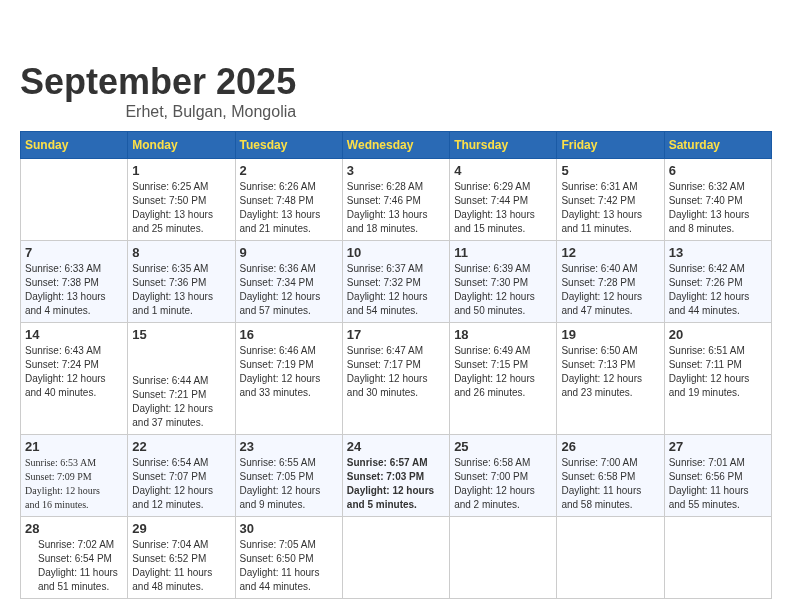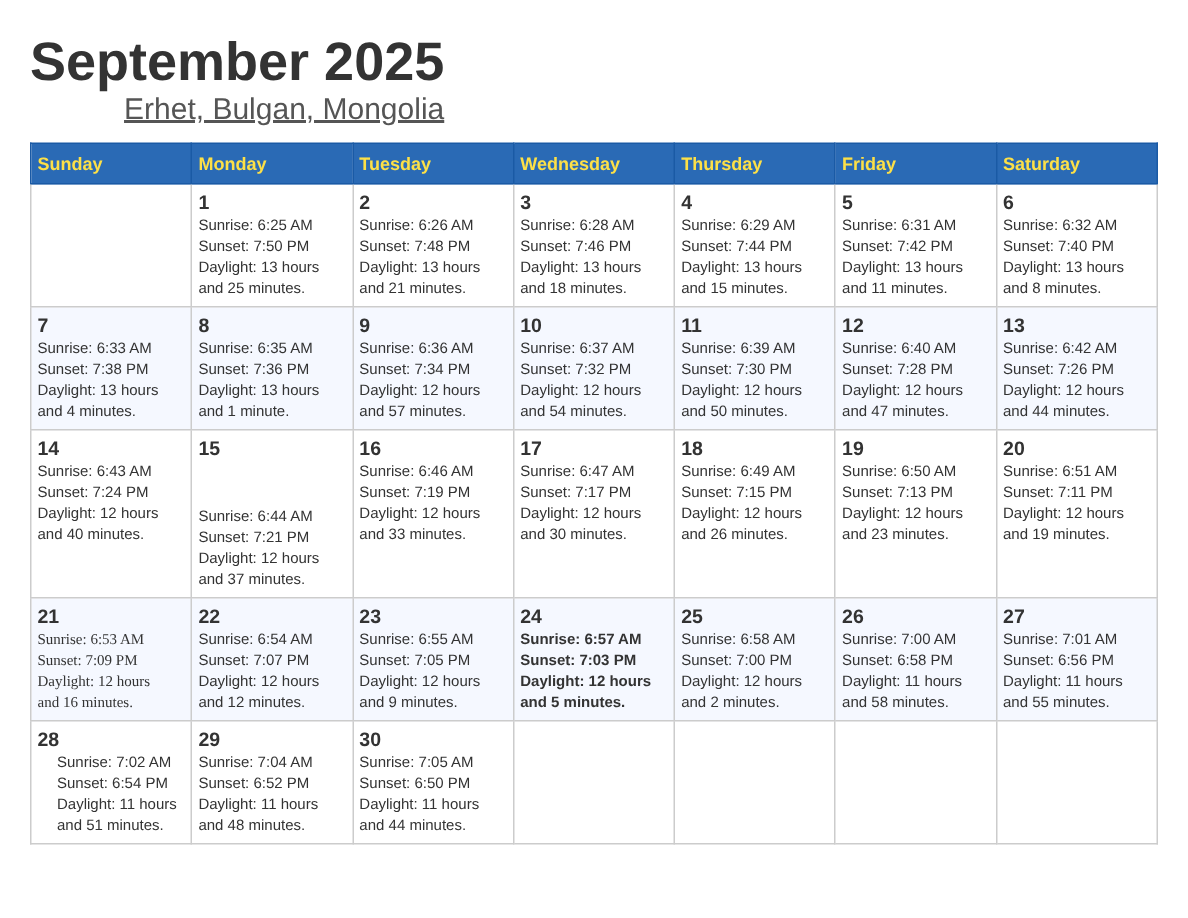--- a/index.html
+++ b/index.html
@@ -33,30 +33,30 @@
       display: inline-block;
       width: 0;
       height: 0;
       border-left: 10px solid transparent;
       border-bottom: 18px solid #1a6bbf;
       margin-left: 2px;
       vertical-align: middle;
     }
     .title-section {
       text-align: right;
+      margin-top: 41px;
     }
     .month-title {
       font-size: 36px;
       font-weight: bold;
       color: #333;
     }
     .location {
-      font-size: 20px;
+      font-size: 16px;
       color: #555;
-      text-decoration: underline;
     }
     .calendar {
       width: 100%;
       border-collapse: collapse;
       font-size: 11px;
     }
     .calendar th {
       background: #2a6ab5;
       color: #fde047;
       padding: 6px 4px;

